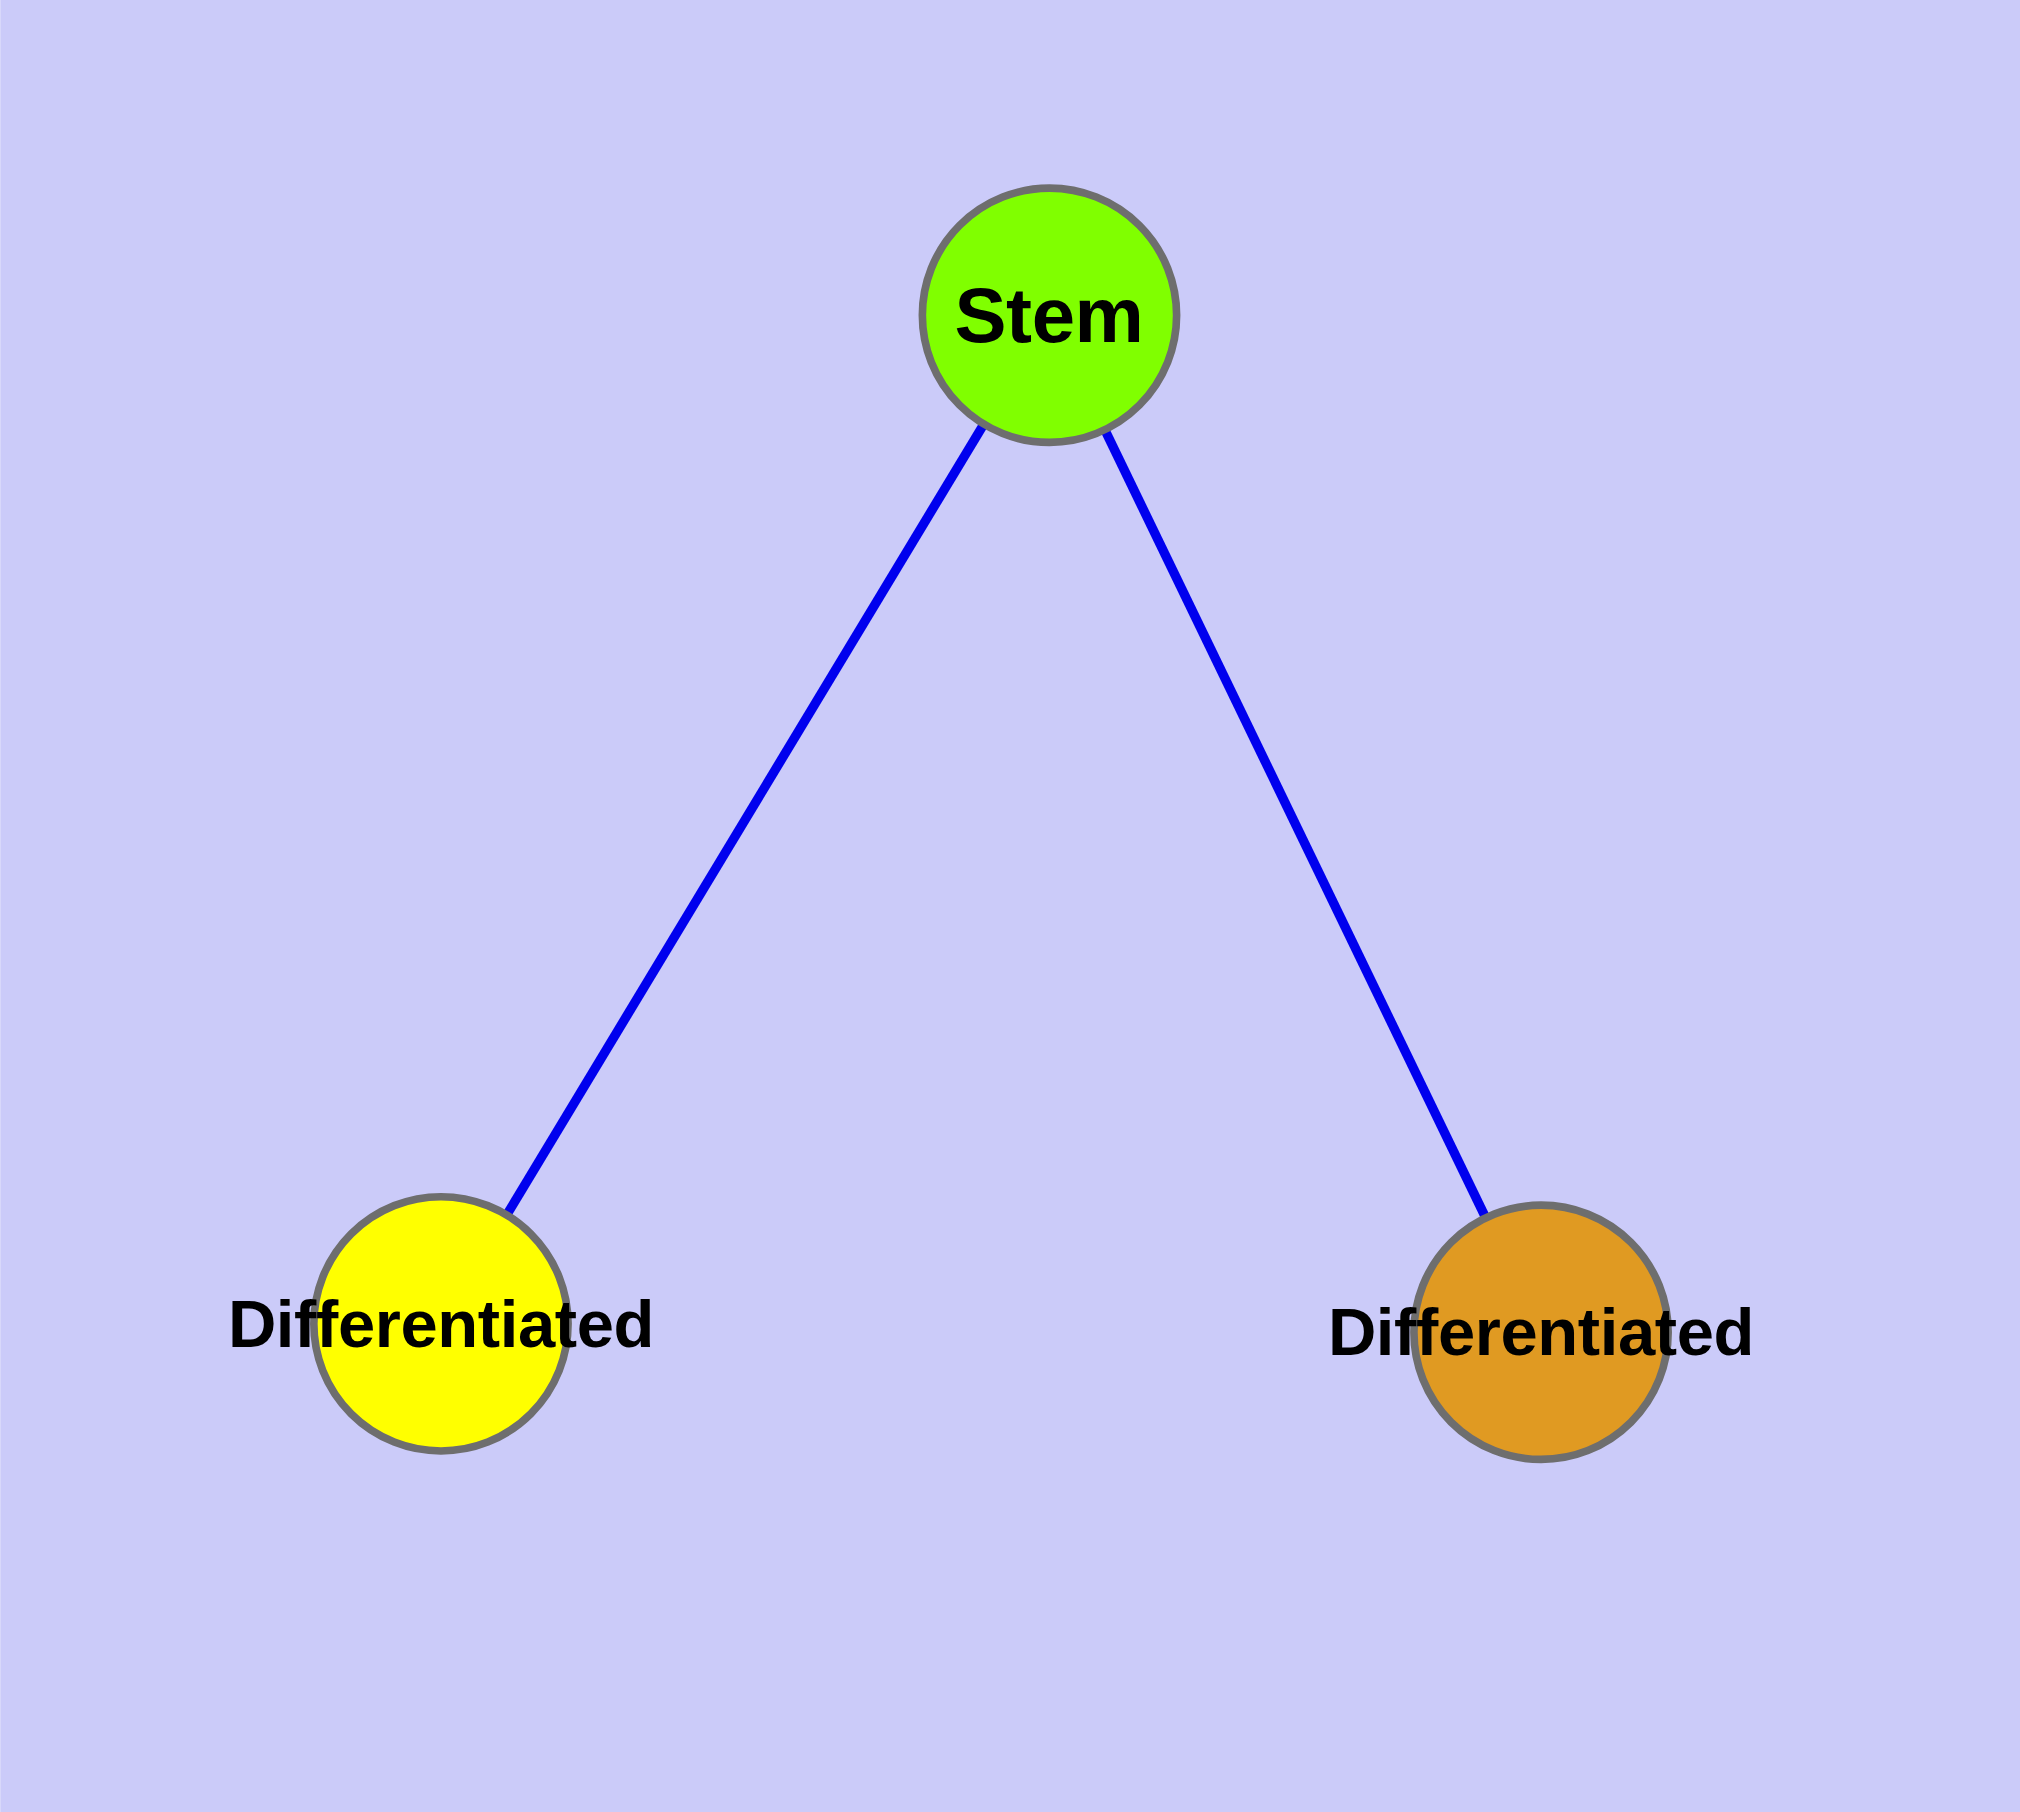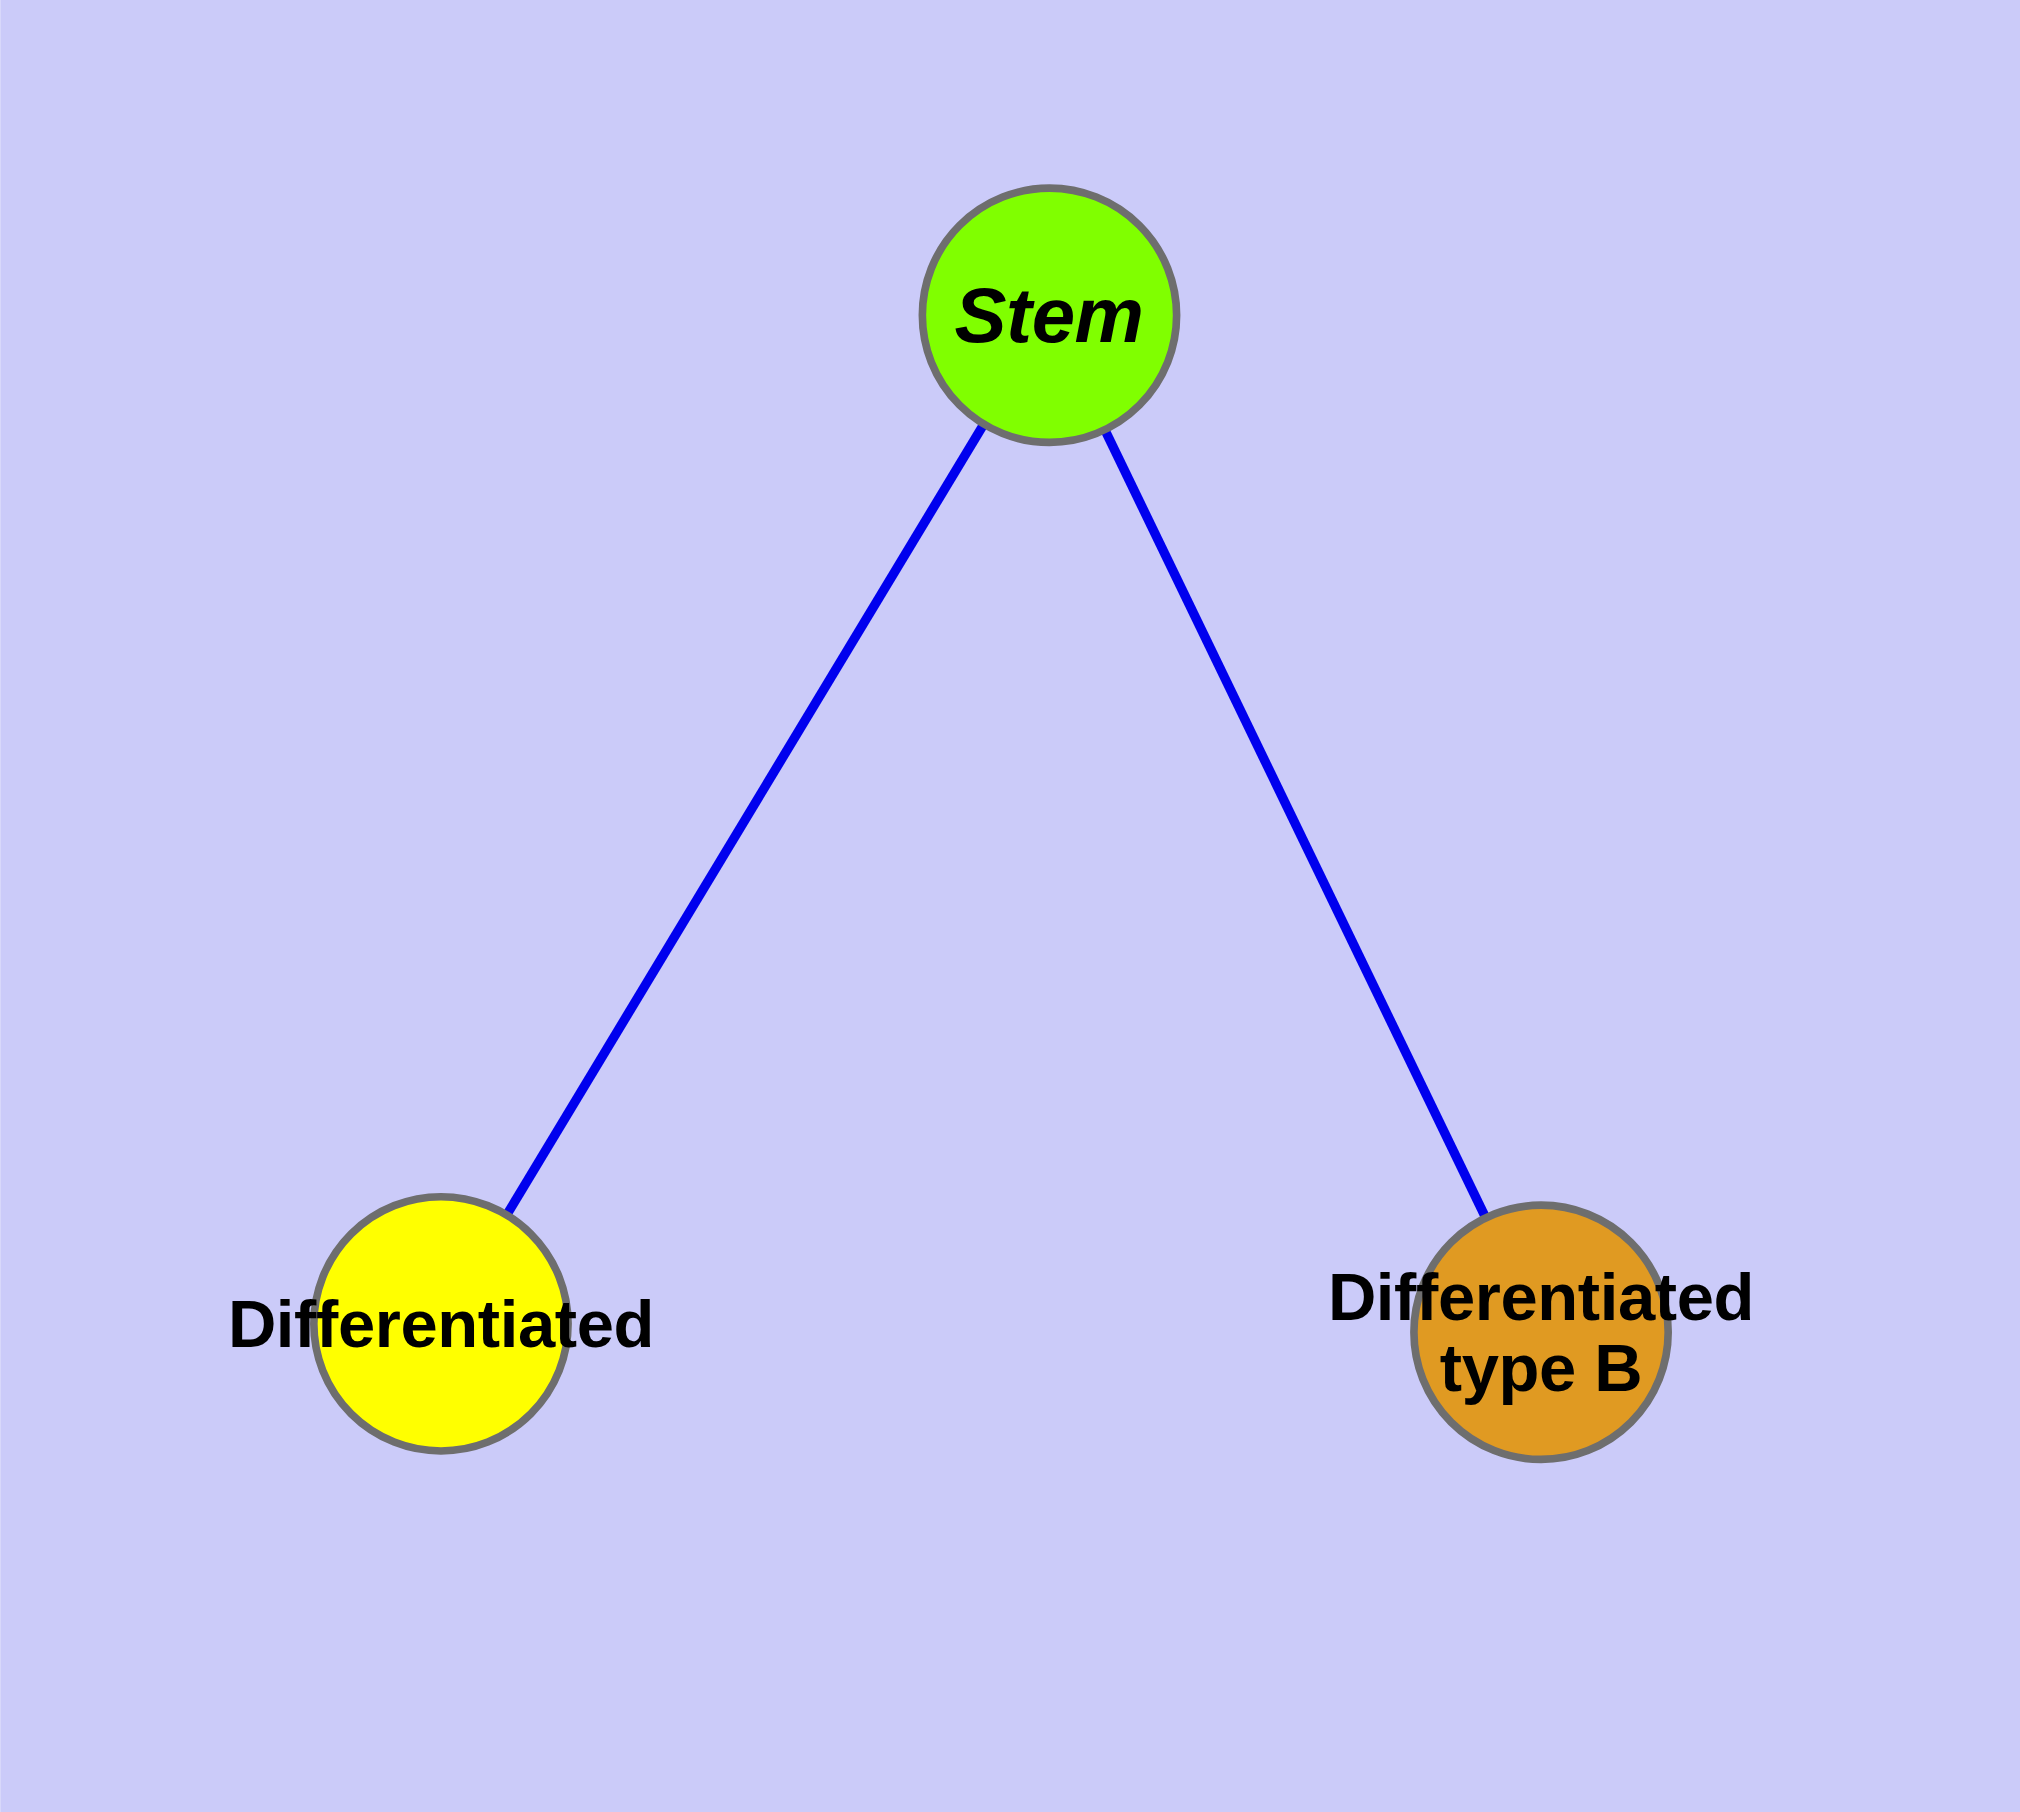--- a/index.html
+++ b/index.html
@@ -28,21 +28,20 @@
     font-weight: bold;
     color: #000000;
     line-height: 1.06;
     white-space: pre;
     letter-spacing: -0.4px;
     pointer-events: none;
     transform: translate(-50%, -50%);
   }
   .label-stem {
     font-size: 78px;
-    font-style: italic;
   }
   .label-leaf {
     font-size: 67px;
   }
 </style>
 </head>
 <body>
 
 <div id="stage" style="width: 2021px; height: 1812px;">
 
@@ -55,17 +54,17 @@
     <g id="node-layer">
         <circle cx="1238" cy="372" r="150" fill="#80FF00" stroke="#6E6E6E" stroke-width="9"></circle>
         <circle cx="520" cy="1562" r="150" fill="#FFFF00" stroke="#6E6E6E" stroke-width="9"></circle>
         <circle cx="1818" cy="1572" r="150" fill="#E09A22" stroke="#6E6E6E" stroke-width="9"></circle>
       </g>
   </svg>
 
   <div id="label-layer">
       <div class="node-label label-stem" style="left: 1049px; top: 315px; color: rgb(0, 0, 0);"><div>Stem</div></div>
       <div class="node-label label-leaf" style="left: 441px; top: 1324px; color: rgb(0, 0, 0);"><div>Differentiated</div></div>
-      <div class="node-label label-leaf" style="left: 1541px; top: 1332px; color: rgb(0, 0, 0);"><div>Differentiated</div><div>type B</div></div>
+      <div class="node-label label-leaf" style="left: 1541px; top: 1332px; color: rgb(0, 0, 0);"><div>Differentiated</div></div>
     </div>
 
 </div>
 
 
 </body></html>

